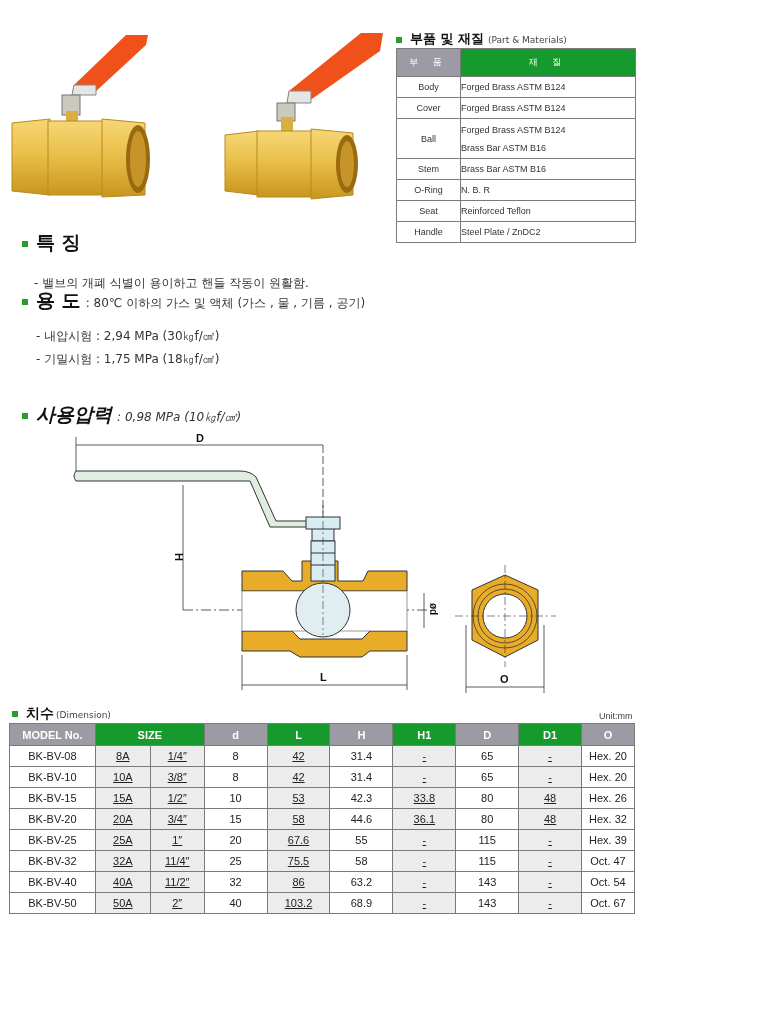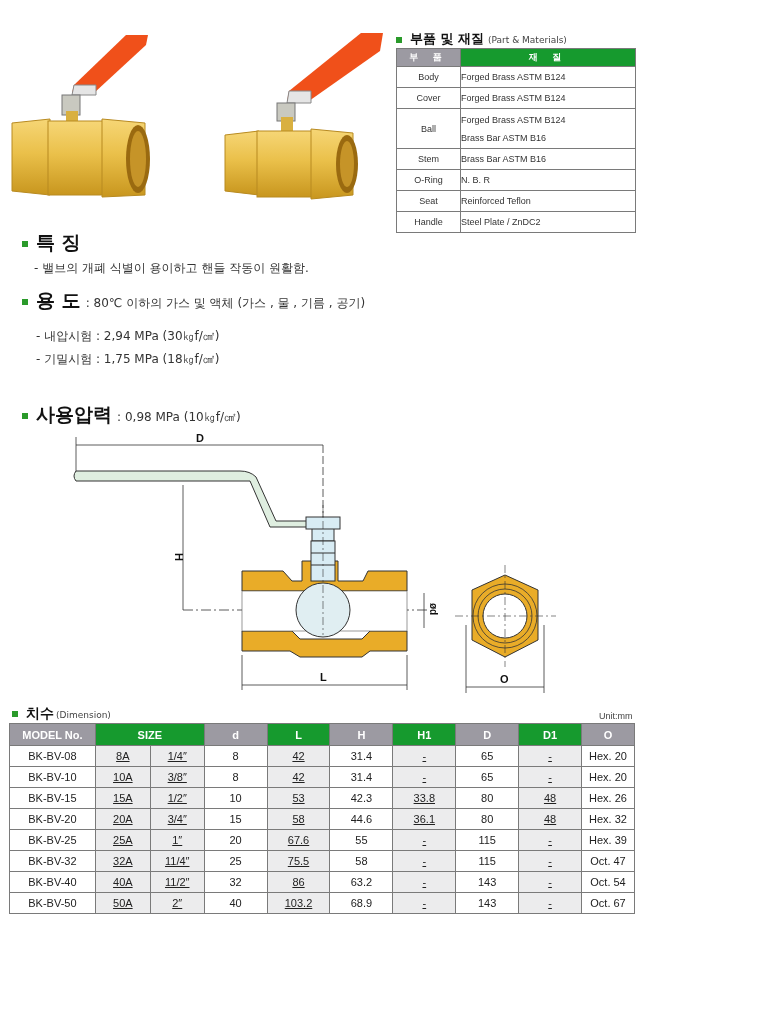--- a/index.html
+++ b/index.html
@@ -8,21 +8,21 @@
   .bullet { display: inline-block; width: 6px; height: 6px; background: #2a9a2a; vertical-align: middle; margin-right: 8px; }
 
   
   .photo { position: absolute; }
 
   
   .parts-title { left: 396px; top: 30px; font-size: 13px; font-weight: bold; color: #111; }
   .parts-title .sub { font-size: 9px; font-weight: normal; color: #444; margin-left: 4px; }
   table.parts { position: absolute; left: 396px; top: 48px; width: 240px; border-collapse: collapse; font-family: "Liberation Sans", sans-serif; font-size: 9px; }
   table.parts td, table.parts th { border: 1px solid #7a7a7a; height: 21px; }
-  table.parts th { height: 18px; color: #fff; font-weight: bold; font-size: 9px; letter-spacing: 6px; }
+  table.parts th { height: 28px; color: #fff; font-weight: normal; font-size: 9px; letter-spacing: 6px; }
   table.parts th.gray { background: #9c9aa2; width: 64px; }
   table.parts th.green { background: #169a2e; }
   table.parts td.part { text-align: center; color: #333; }
   table.parts td.mat { padding-left: 0; color: #333; }
   table.parts tr.tall td { height: 40px; }
   table.parts td.mat .line { display: block; line-height: 18px; }
 
   
   .sec-title { font-size: 19px; font-weight: bold; color: #111; }
   .sec-line { font-size: 12px; color: #333; }
@@ -121,34 +121,34 @@
   </tr>
   <tr>
     <td class="part">Handle</td>
     <td class="mat">Steel  Plate / ZnDC2</td>
   </tr>
 </tbody>
   </table>
 
 <div class="abs" style="left:22px;top:230px;">
   <div class="sec-title"><span class="bullet"></span><span>특 징</span></div>
-  <div class="sec-line" style="margin-left:12px;margin-top:4px;">- 밸브의 개폐 식별이 용이하고 핸들 작동이 원활함.</div>
+  <div class="sec-line" style="margin-left:12px;margin-top:19px;">- 밸브의 개폐 식별이 용이하고 핸들 작동이 원활함.</div>
 </div>
 
 <div class="abs" style="left:22px;top:288px;">
   <span class="sec-title"><span class="bullet"></span><span>용 도</span></span>
   <span class="sec-inline">: 80℃ 이하의 가스 및 액체  (가스 , 물 , 기름 , 공기)</span>
 </div>
 
 <div class="abs" style="left:22px;top:322px;">
   <div class="sec-line" style="margin-left:14px;margin-top:6px;">- 내압시험 : 2,94 MPa (30㎏f/㎠)</div>
   <div class="sec-line" style="margin-left:14px;margin-top:6px;">- 기밀시험 : 1,75 MPa (18㎏f/㎠)</div>
 </div>
 
-<div class="abs" style="left:22px;top:402px;">
+<div class="abs" style="left:22px;top:402px;font-style:italic;">
   <span class="sec-title"><span class="bullet"></span><span>사용압력</span></span>
   <span class="sec-inline">: 0,98 MPa (10㎏f/㎠)</span>
 </div>
 
 <svg class="abs" style="left:0;top:425px;" width="560" height="280" viewBox="0 0 560 280">
   <g fill="none" stroke="#333" stroke-width="0.8">
 
     <line x1="76" y1="20" x2="323" y2="20"></line>
     <line x1="76" y1="12" x2="76" y2="50"></line>
     <line x1="323" y1="20" x2="323" y2="95" stroke-dasharray="8,3"></line>

